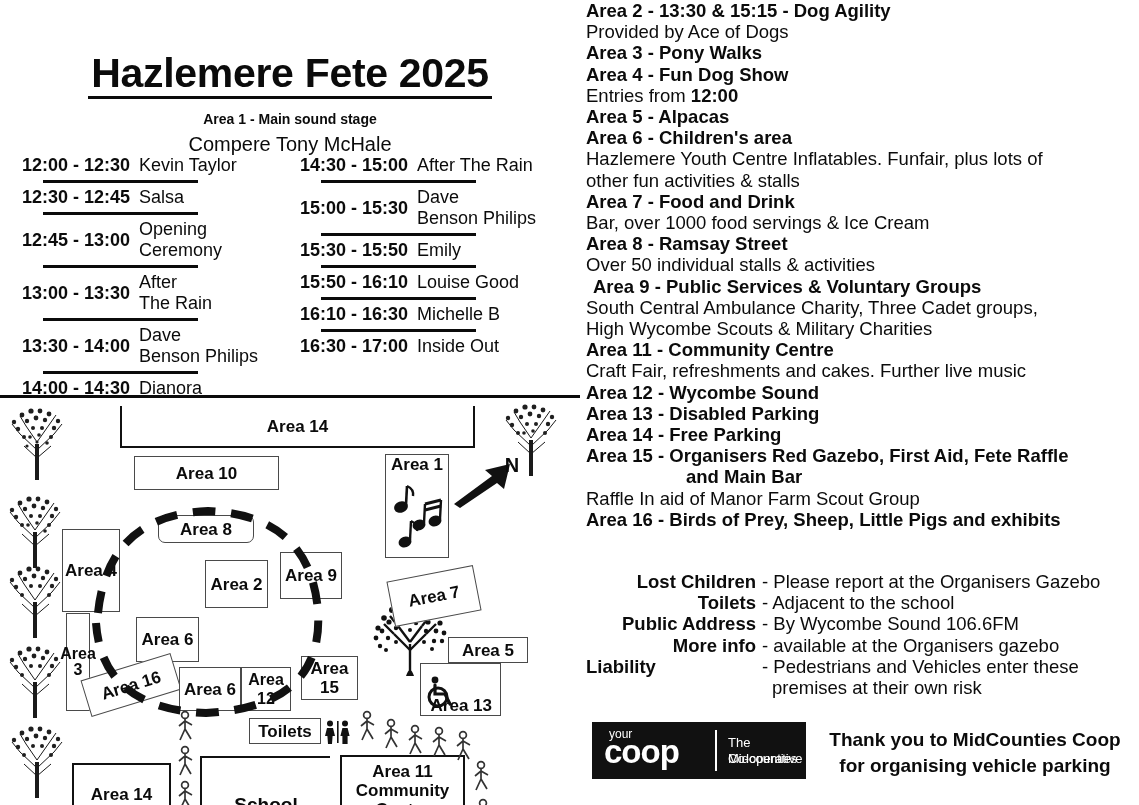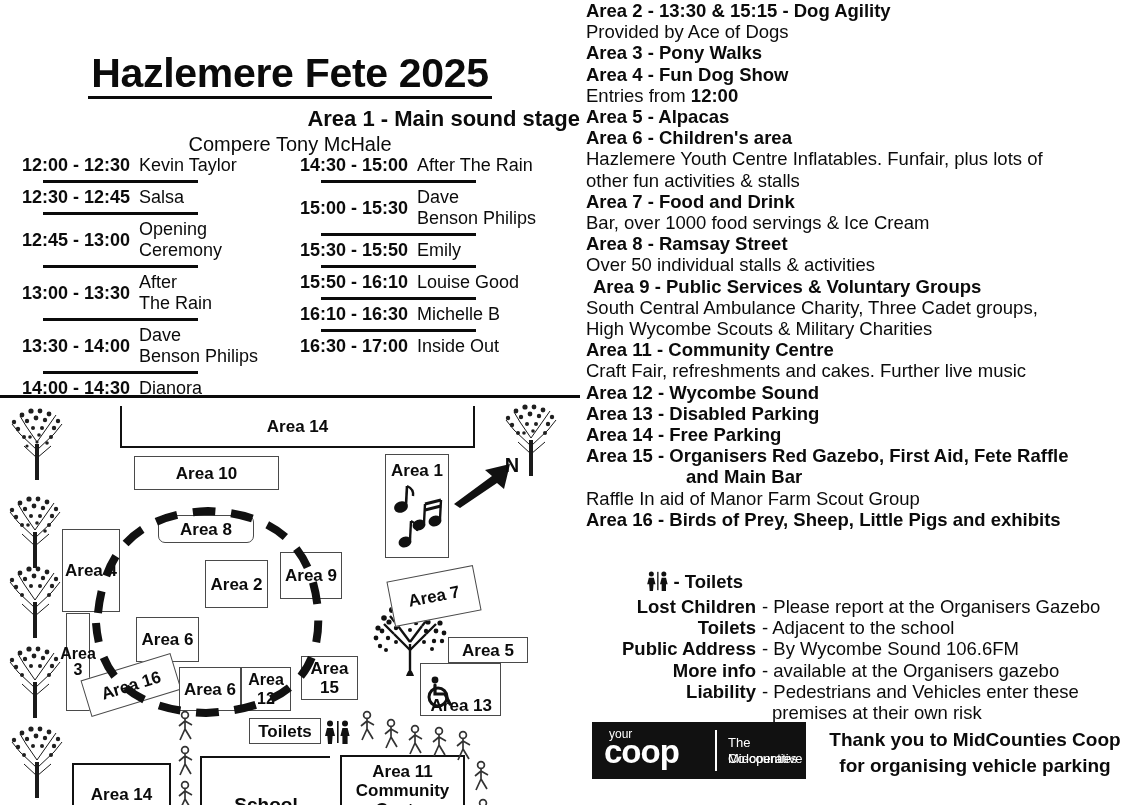--- a/index.html
+++ b/index.html
@@ -16,22 +16,22 @@
 
   .title{
     position:absolute;left:0;top:2px;width:580px;
     text-align:center;font-size:41px;font-weight:700;letter-spacing:-.3px;
     line-height:46px;
   }
   .title-rule{
     position:absolute;left:88px;top:48px;width:404px;height:3px;background:#0b0b0b;
   }
   .area1-head{
-    position:absolute;left:0;top:58px;width:580px;text-align:right;
-    font-size:22px;font-weight:700;line-height:26px;
+    position:absolute;left:0;top:58px;width:580px;text-align:center;
+    font-size:14px;font-weight:700;line-height:26px;
   }
   .compere{
     position:absolute;left:0;top:84px;width:580px;text-align:center;
     font-size:20px;font-weight:400;line-height:24px;
   }
 
   
   .sched{position:absolute;top:107px;}
   .sched.col-a{left:0px;width:285px;}
   .sched.col-b{left:278px;width:300px;}
@@ -388,21 +388,21 @@
       </div>
 
       <div class="box" style="left:205px;top:162px;width:63px;height:48px;">
         <span style="white-space:pre-line;">Area 2</span>
       </div>
 
       <div class="box" style="left:280px;top:154px;width:62px;height:47px;">
         <span style="white-space:pre-line;">Area 9</span>
       </div>
 
-      <div class="box" style="left:385px;top:56px;width:64px;height:104px;align-items:flex-start;padding-top:6px;">
+      <div class="box" style="left:385px;top:56px;width:64px;height:104px;align-items:flex-start;">
         <span>Area 1</span>
       </div>
       <svg class="deco" style="left:392px;top:82px;" width="52" height="70" viewBox="0 0 52 70">
         <g fill="#111" stroke="#111" stroke-width="2">
           <ellipse cx="9" cy="27" rx="6" ry="4.6" transform="rotate(-20 9 27)"></ellipse>
           <path d="M14 25 L15 6" stroke-width="2.6" fill="none"></path>
           <path d="M15 6 q7 3 6 10" fill="none" stroke-width="2.4"></path>
           <ellipse cx="27" cy="45" rx="5.6" ry="4.4" transform="rotate(-20 27 45)"></ellipse>
           <ellipse cx="43" cy="41" rx="5.6" ry="4.4" transform="rotate(-20 43 41)"></ellipse>
           <path d="M32 43 L33 24 M48 39 L49 20" stroke-width="2.4" fill="none"></path>
@@ -566,39 +566,26 @@
         <div class="r-line r-b">Area 12 - Wycombe Sound</div>
         <div class="r-line r-b">Area 13 - Disabled Parking</div>
         <div class="r-line r-b">Area 14 - Free Parking</div>
         <div class="r-line r-b">Area 15 - Organisers Red Gazebo, First Aid, Fete Raffle</div>
         <div class="r-line r-b" style="padding-left: 100px;">and Main Bar</div>
         <div class="r-line r-n">Raffle In aid of Manor Farm Scout Group</div>
         <div class="r-line r-b">Area 16 - Birds of Prey, Sheep, Little Pigs and exhibits</div>
       </div>
 
     <div style="position:absolute;left:0;top:571px;width:553px;">
-      <div class="toilets-line">
-        <span style="display:inline-block;vertical-align:-3px;margin-right:3px;">
-          <svg width="24" height="20" viewBox="0 0 28 24">
-            <g fill="#111">
-              <circle cx="6" cy="3.5" r="3"></circle>
-              <path d="M3 8 h6 l2 8 h-2.4 l-.6 8 h-4 l-.6 -8 H1 Z"></path>
-              <rect x="13" y="1" width="1.6" height="22"></rect>
-              <circle cx="21" cy="3.5" r="3"></circle>
-              <path d="M18.4 8 h5.2 l2 8 h-2 v8 h-5.2 v-8 h-2 Z"></path>
-            </g>
-          </svg>
-        </span><span>- Toilets</span>
-      </div>
       <div id="info-rows">
           <div class="rt-row" style="text-align: left; padding-right: 0px; padding-left: 0px;"><span class="k" style="display: inline-block; width: 170px; text-align: right; padding-right: 6px;">Lost Children </span><span class="v" style="display: inline;">- Please report at the Organisers Gazebo</span></div>
           <div class="rt-row" style="text-align: left; padding-right: 10px; padding-left: 0px;"><span class="k" style="display: inline-block; width: 170px; text-align: right; padding-right: 6px;">Toilets </span><span class="v" style="display: inline;">- Adjacent to the school</span></div>
           <div class="rt-row" style="text-align: left; padding-right: 0px; padding-left: 0px;"><span class="k" style="display: inline-block; width: 170px; text-align: right; padding-right: 6px;">Public Address </span><span class="v" style="display: inline;">- By Wycombe Sound 106.6FM</span></div>
           <div class="rt-row" style="text-align: left; padding-right: 0px; padding-left: 0px;"><span class="k" style="display: inline-block; width: 170px; text-align: right; padding-right: 6px;">More info </span><span class="v" style="display: inline;">- available at the Organisers gazebo</span></div>
-          <div class="rt-row" style="text-align: left; padding-right: 0px; padding-left: 0px;"><span class="k" style="display: inline-block; width: 170px; text-align: right; padding-right: 6px;">Liability </span><span class="v" style="display: inline;">- Pedestrians and Vehicles enter these</span></div>
+          <div class="rt-row" style="text-align: left; padding-right: 0px; padding-left: 0px;"><span class="k" style="display: inline-block; width: 170px; text-align: left; padding-right: 6px;">Liability </span><span class="v" style="display: inline;">- Pedestrians and Vehicles enter these</span></div>
           <div class="rt-row" style="text-align: left; padding-right: 0px; padding-left: 186px;">premises at their own risk</div>
         </div>
     </div>
 
     <div class="footer">
       <div class="coop">
         <div class="your">your</div>
         <div class="word">coop</div>
         <div class="divider"></div>
         <div class="t1">The Midcounties</div>

